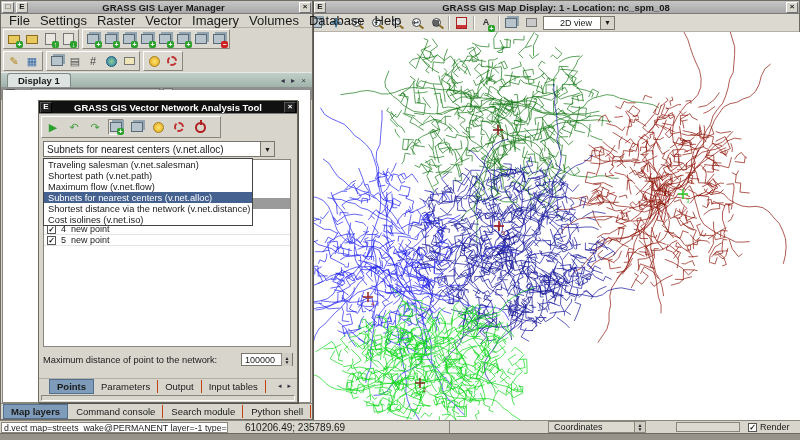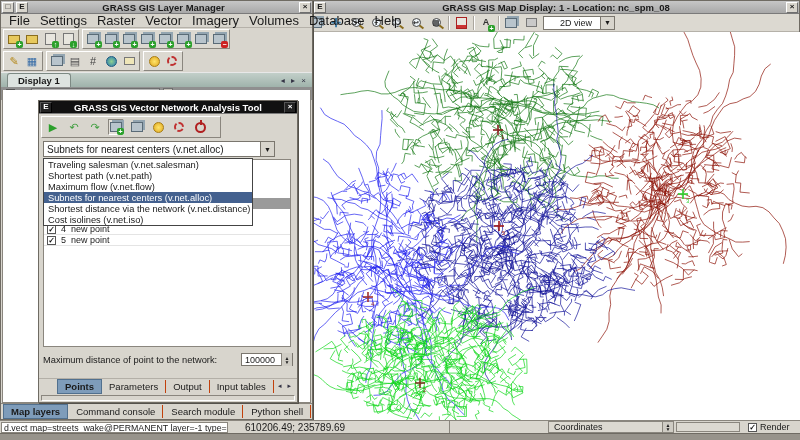--- a/index.html
+++ b/index.html
@@ -43,21 +43,21 @@
   .tree { background:#fff; border:1px solid #8a867e; border-top:none; }
   .lm-tabs { position:absolute; left:0; right:0; bottom:0; height:16px; display:flex; align-items:center; background:#d8d5cd; border-top:1px solid #8a867e; padding-left:2px; gap:1px; }
   .btab { padding:1px 7px; font-size:9.5px; border-right:1px solid #c2410c; }
   .btab.sel { background:#7e9cba; font-weight:bold; border:1px solid #51708e; }
 
   
   .statusrow { position:absolute; left:0; top:420px; width:800px; height:13px; background:#d8d5cd; border-top:1px solid #8a867e; display:flex; align-items:center; }
   .cmdfield { position:absolute; left:1px; top:1px; width:227px; height:11px; background:#fff; border:1px solid #8a867e; font-size:8.8px; white-space:nowrap; overflow:hidden; padding:0 2px; }
   .coordtxt { position:absolute; left:245px; top:1px; font-size:10px; }
   .vdiv { position:absolute; left:449px; top:0; width:1px; height:13px; background:#8a867e; }
-  .ccombo { position:absolute; left:548px; top:0; width:126px; height:12px; background:#dcd9d1; border:1px solid #8a867e; font-size:9px; display:flex; align-items:center; padding-left:5px; }
+  .ccombo { position:absolute; left:548px; top:0; width:98px; height:12px; background:#dcd9d1; border:1px solid #8a867e; font-size:9px; display:flex; align-items:center; padding-left:5px; }
   .stepper { margin-left:auto; width:11px; height:100%; border-left:1px solid #8a867e; display:flex; flex-direction:column; align-items:center; justify-content:center; font-size:5px; line-height:4px; background:#cfccc4; }
   .pbox { position:absolute; left:676px; top:1px; width:64px; height:10px; border:1px solid #8a867e; background:#dcd9d1; }
   .rcheck { position:absolute; left:748px; top:1px; display:flex; gap:3px; align-items:center; font-size:9px; }
   .taskbar { position:absolute; left:0; top:433px; width:800px; height:7px; background:#97938b; border-top:1px solid #6f6b63; }
 
   
   .dlg-toolbar { margin:2px; padding:2px 3px; display:flex; align-items:center; gap:5px; border:1px solid; border-color:#fff #8a867e #8a867e #fff; width:180px; }
   .dlg-toolbar .ticon.pressed { border:1px solid; border-color:#8a867e #fff #fff #8a867e; background:#e4e1da; }
   .sep { width:1px; height:14px; background:#aaa69e; box-shadow:1px 0 0 #fff; }
   .combo { position:absolute; left:4px; top:40px; width:232px; height:16px; background:#fff; border:1px solid #7a766e; display:flex; align-items:center; font-size:10px; padding-left:3px; }
@@ -66,21 +66,21 @@
   .selrow { position:absolute; left:0; top:38px; width:100%; height:11px; background:#9a9a9a; }
   .ptrows { position:absolute; left:0; top:64px; width:100%; }
   .ptrow { height:11px; display:flex; align-items:center; gap:5px; padding-left:3px; border-bottom:1px solid #e4e4e4; font-size:9px; }
   .popup { position:absolute; left:4px; top:57px; width:210px; background:#fff; border:1px solid #444; z-index:5; }
   .popitem { height:11px; display:flex; align-items:center; padding-left:4px; font-size:9.3px; white-space:nowrap; }
   .popitem.hl { background:#44618f; color:#fff; }
   .agroup { position:absolute; left:4px; top:249px; width:250px; font-size:9.3px; }
   .arow { display:flex; align-items:center; margin-top:3px; }
   .spin { margin-left:auto; width:52px; height:13px; background:#fff; border:1px solid #7a766e; display:flex; align-items:center; }
   .spin .val { flex:1; text-align:left; padding-left:3px; font-size:9px; }
-  .dtabs { position:absolute; left:0; bottom:8px; width:100%; height:16px; border-top:1px solid #b3afa7; display:flex; align-items:center; padding-left:18px; }
+  .dtabs { position:absolute; left:0; bottom:8px; width:100%; height:16px; border-top:1px solid #b3afa7; display:flex; align-items:center; padding-left:10px; }
   .dstatus { position:absolute; left:2px; bottom:1px; width:254px; height:6px; border:1px solid; border-color:#8a867e #fff #fff #8a867e; }
 
   .mdtoolbar { height:18px; display:flex; align-items:center; gap:4px; padding:0 2px; border-bottom:1px solid #b5b1a9; background:#dcd9d1; }
   .viewcombo { width:72px; height:14px; background:#fff; border:1px solid #7a766e; display:flex; align-items:center; font-size:9px; padding-left:16px; }
   .canvas { position:absolute; left:1px; top:31px; width:486px; height:389px; background:#fff; overflow:hidden; }
   .arrows4 { color:#3a7ba8; font-size:12px; font-weight:bold; }
 </style>
 </head>
 <body>
 

